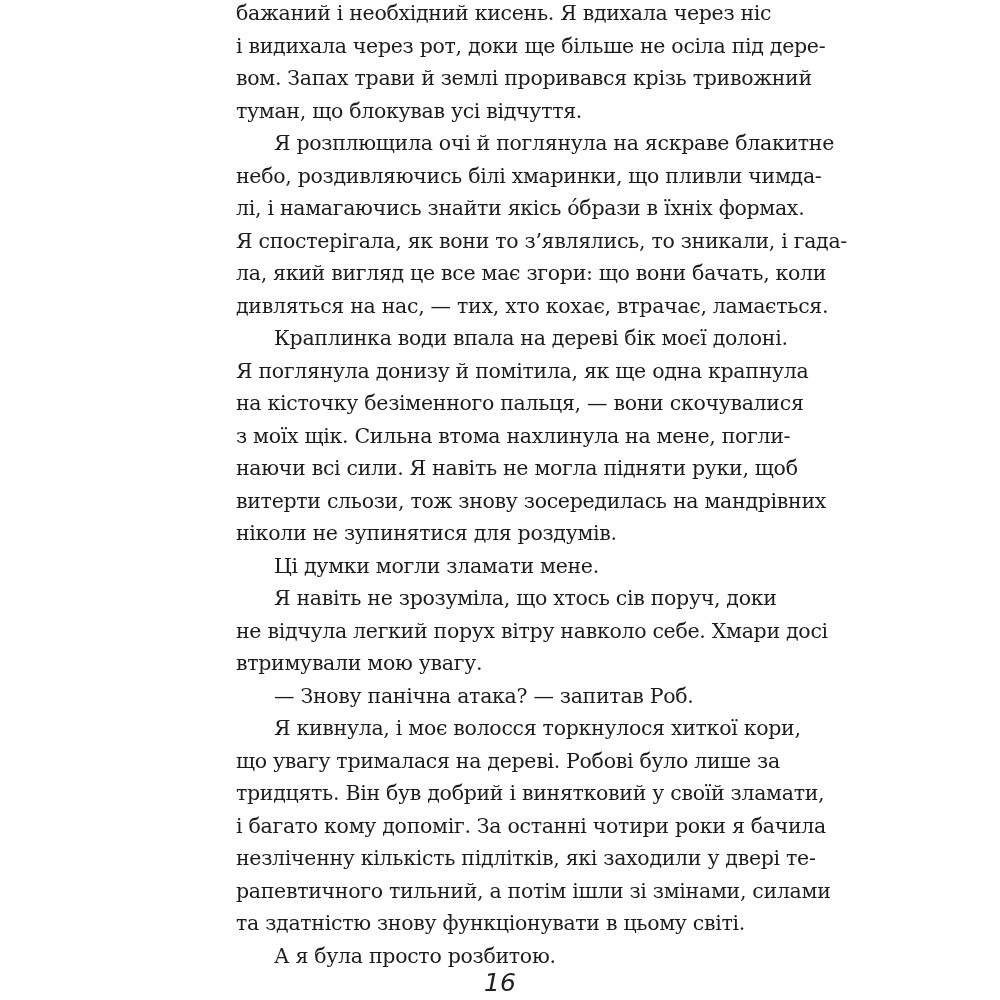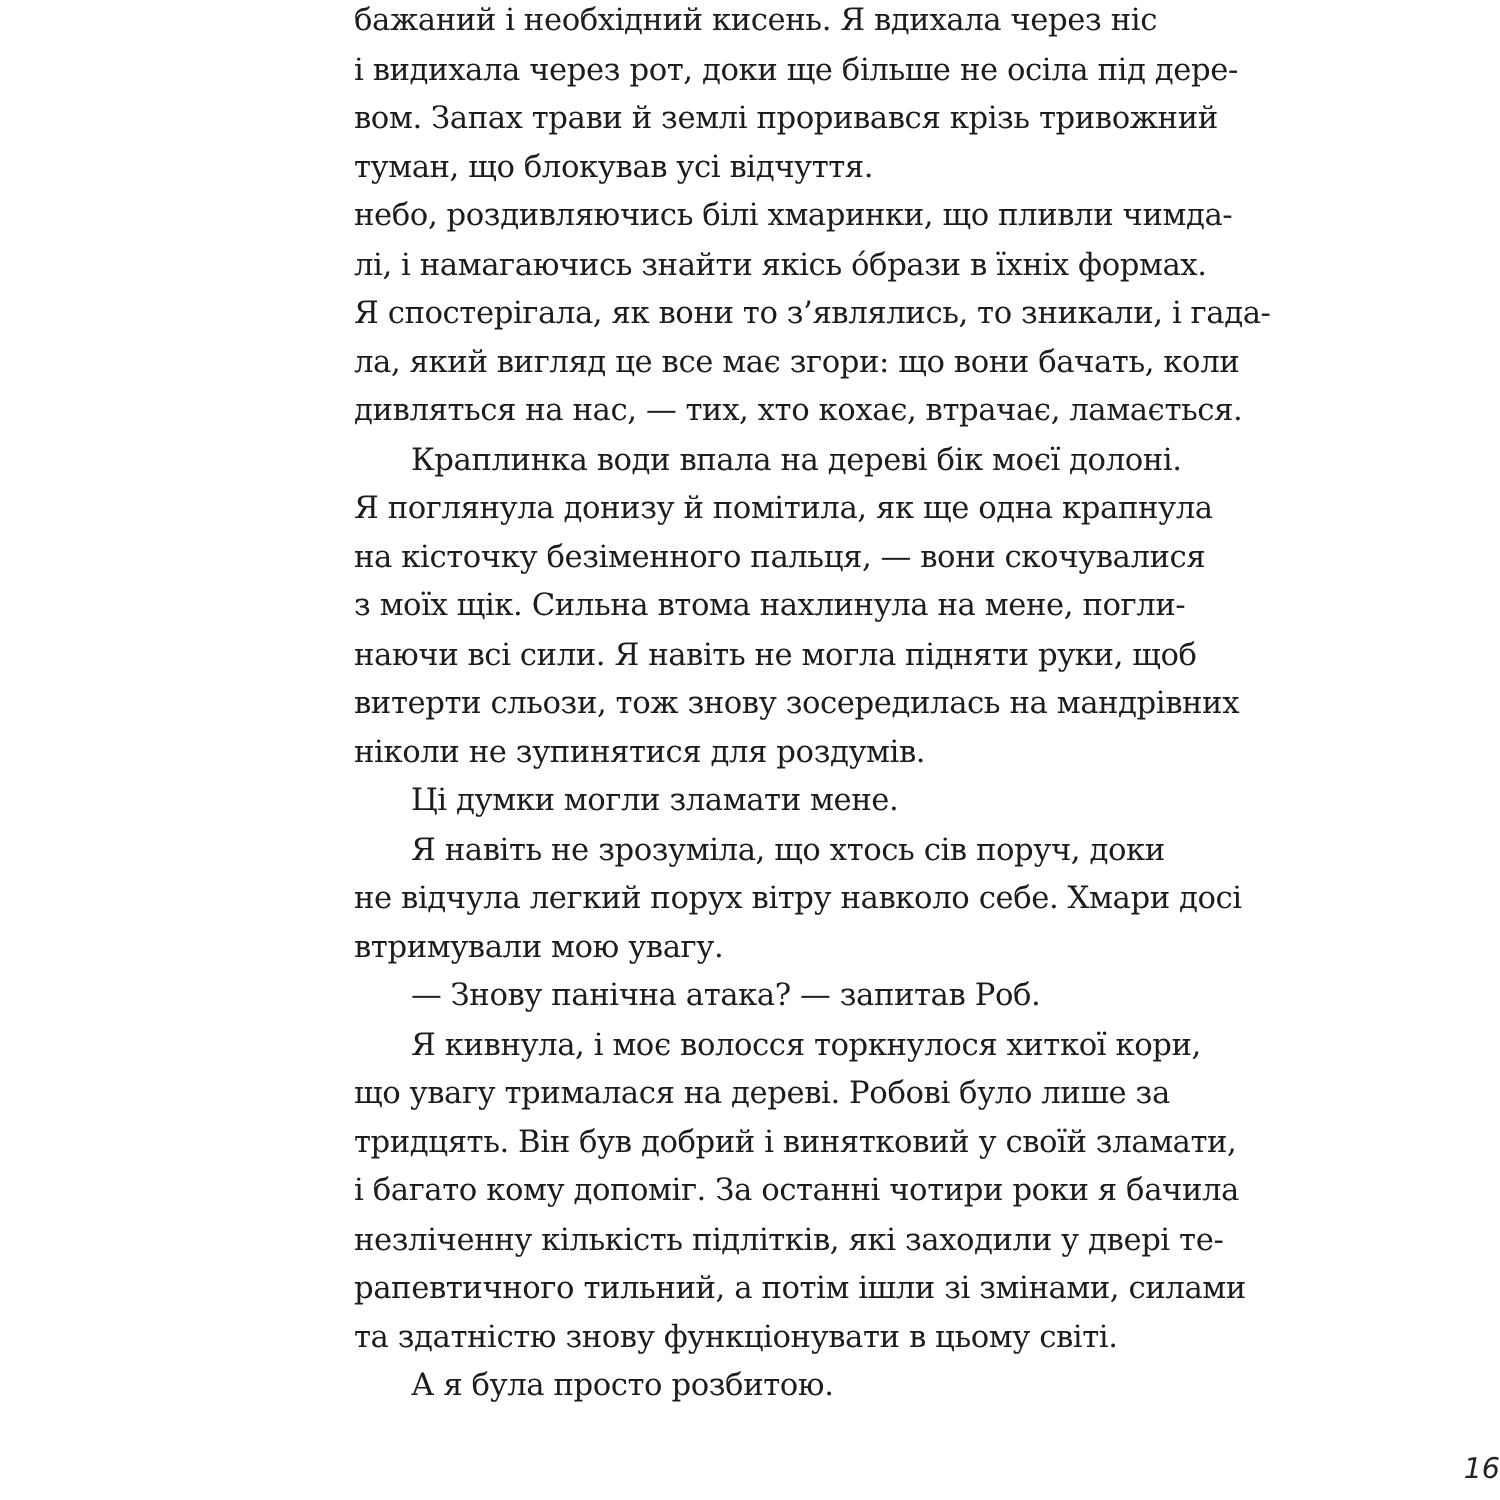--- a/index.html
+++ b/index.html
@@ -17,38 +17,39 @@
     letter-spacing: -0.3px;
   }
   .page p { margin: 0; text-indent: 0; }
   .line { display: block; text-align: justify; text-align-last: justify; white-space: nowrap; }
   .line.last { text-align-last: left; }
   .line.ind { padding-left: 38px; }
   .page-number {
     position: absolute;
     left: 0; right: 0;
     top: 968px;
-    text-align: right;
+    text-align: center;
     font-family: "DejaVu Sans", "Liberation Sans", sans-serif;
     font-style: italic;
-    font-size: 19px;
+    font-size: 25px;
     color: #222;
   }
 </style>
 </head>
 <body>
 
 <div class="page" id="page-text">
     <p>
       <span class="line">бажаний і необхідний кисень. Я вдихала через ніс</span>
       <span class="line">і видихала через рот, доки ще більше не осіла під дере-</span>
       <span class="line">вом. Запах трави й землі проривався крізь тривожний</span>
       <span class="line last">туман, що блокував усі відчуття.</span>
     </p>
     <p>
+      <span class="line ind">Я розплющила очі й поглянула на яскраве блакитне</span>
       <span class="line">небо, роздивляючись білі хмаринки, що пливли чимда-</span>
       <span class="line">лі, і намагаючись знайти якісь óбрази в їхніх формах.</span>
       <span class="line">Я спостерігала, як вони то з’являлись, то зникали, і гада-</span>
       <span class="line">ла, який вигляд це все має згори: що вони бачать, коли</span>
       <span class="line last">дивляться на нас, — тих, хто кохає, втрачає, ламається.</span>
     </p>
     <p>
       <span class="line ind">Краплинка води впала на дереві бік моєї долоні.</span>
       <span class="line">Я поглянула донизу й помітила, як ще одна крапнула</span>
       <span class="line">на кісточку безіменного пальця, — вони скочувалися</span>

